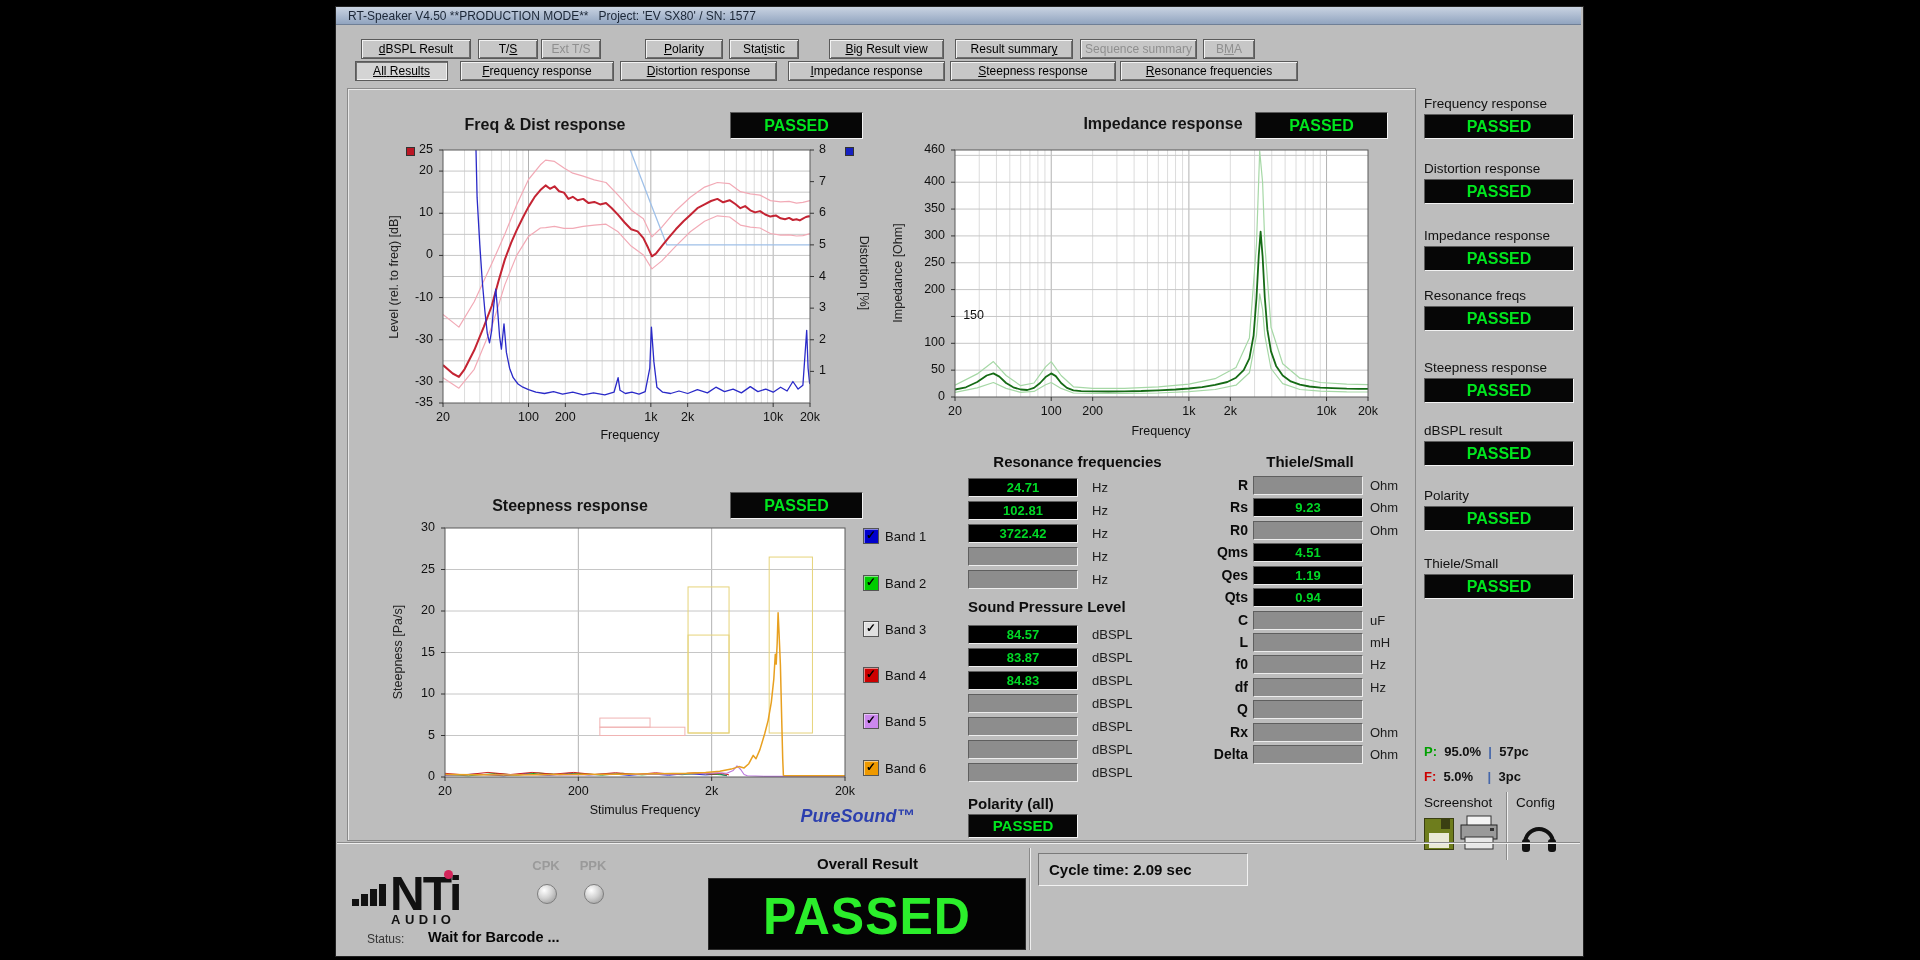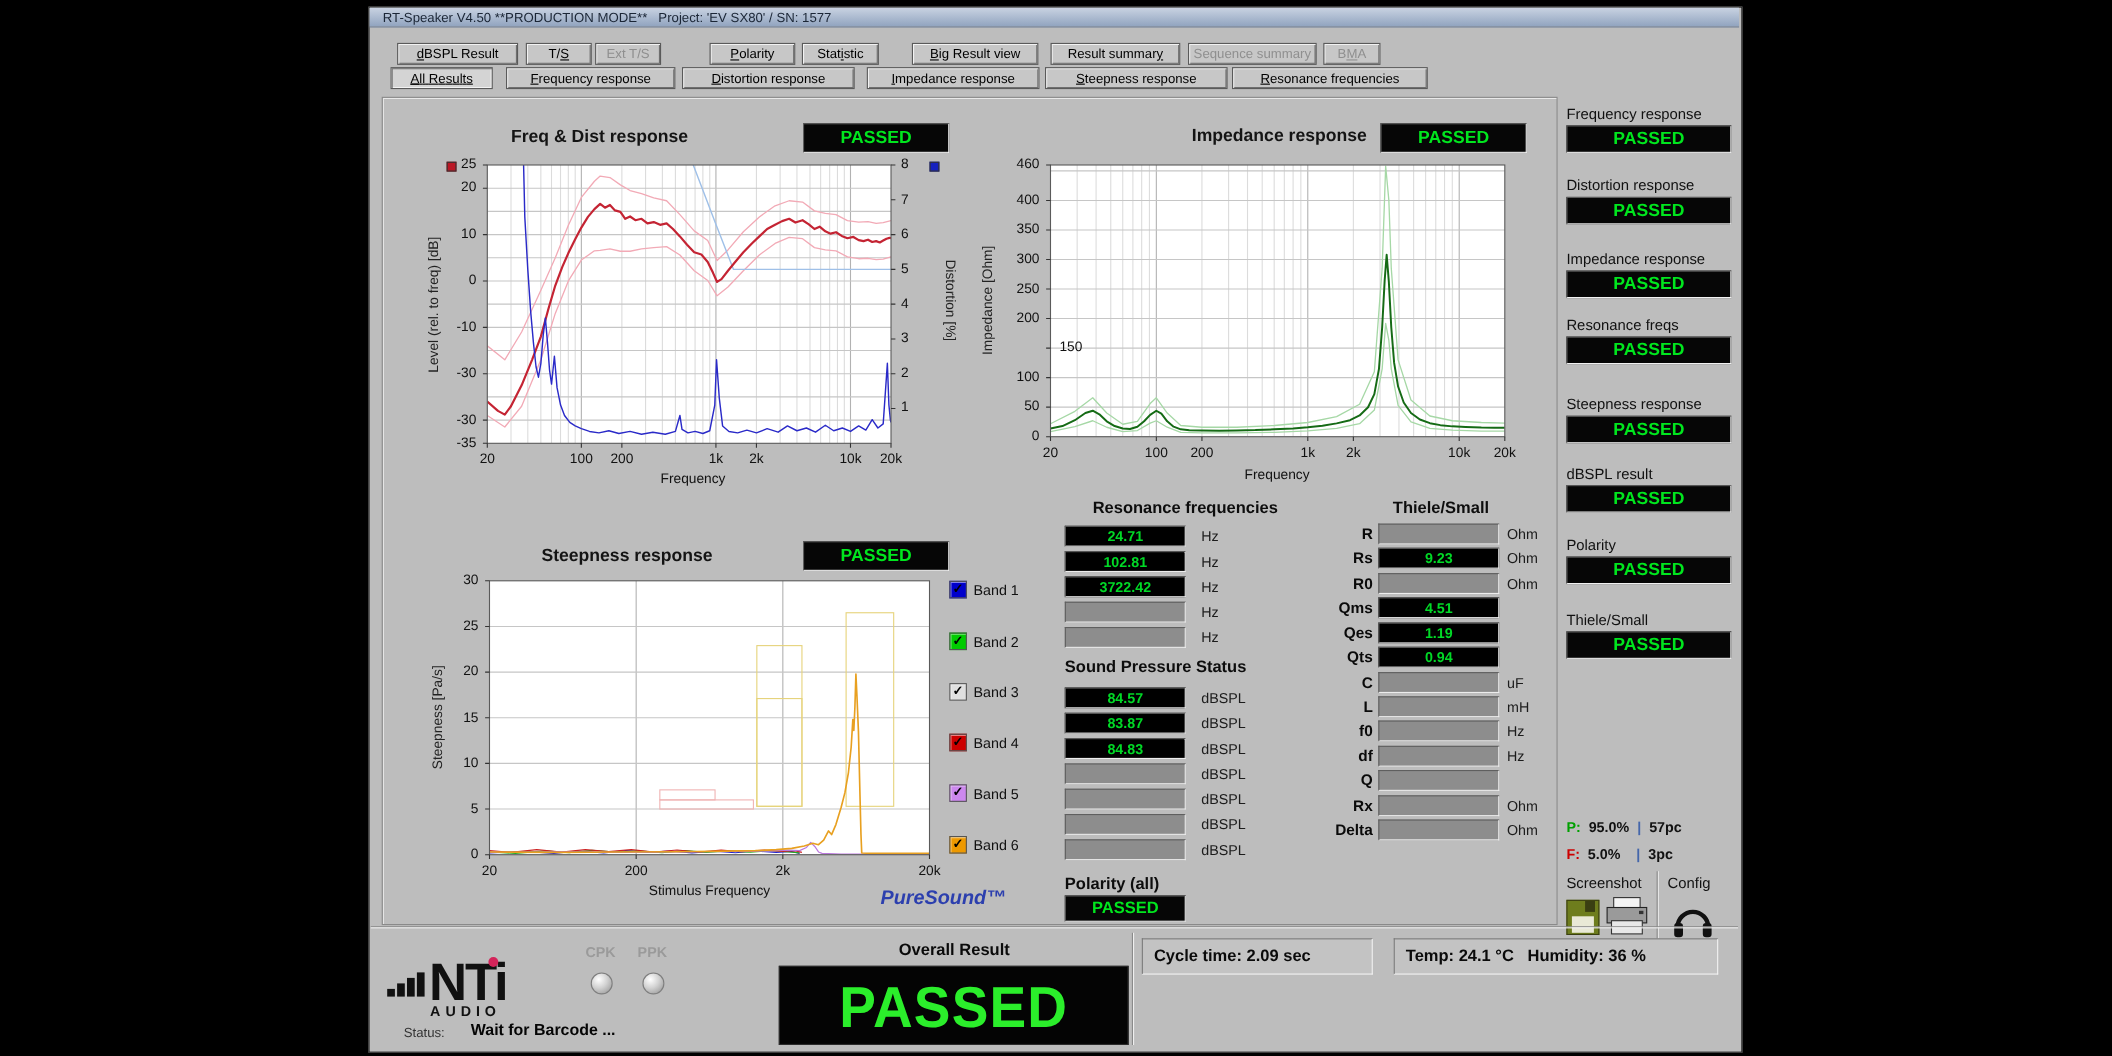--- a/index.html
+++ b/index.html
@@ -72,21 +72,21 @@
   <div class="chart-title" style="left:420px;top:497px;width:300px;">Steepness response</div>
   <div class="badge" style="left:730px;top:492px;width:133px;height:27px;line-height:25px;">PASSED</div>
   <div class="axis-title" style="left:398px;top:652px;transform:translate(-50%,-50%) rotate(-90deg);">Steepness [Pa/s]</div>
   <div class="tick" style="left:575px;top:803px;width:140px;text-align:center;">Stimulus Frequency</div>
   <div id="steepness-legend"></div>
   <div style="position:absolute;left:770px;top:806px;width:175px;text-align:center;font-size:18px;font-weight:bold;font-style:italic;color:#2c3fae;">PureSound™</div>
 
   <div class="panel-title" style="left:965px;top:453px;width:225px;text-align:center;">Resonance frequencies</div>
   <div id="resonance-rows"></div>
 
-  <div class="panel-title" style="left:968px;top:598px;">Sound Pressure Status</div>
+  <div class="panel-title" style="left:968px;top:598px;">Sound Pressure Level</div>
   <div id="spl-rows"></div>
 
   <div class="panel-title" style="left:968px;top:795px;">Polarity (all)</div>
   <div class="badge" style="left:968px;top:814px;width:110px;height:24px;line-height:22px;font-size:15px;">PASSED</div>
 
   <div class="panel-title" style="left:1250px;top:453px;width:120px;text-align:center;">Thiele/Small</div>
   <div id="thiele-rows"></div>
 
   <div id="sidebar-items"></div>
   <div class="stat-line" style="left:1424px;top:744px;"><span style="color:#00a000;">P:</span>  <span>95.0%</span>  <span style="color:#4466aa;">|</span>  <span>57pc</span></div>
@@ -132,21 +132,20 @@
   <div class="cpk-lab" style="left:578px;top:858px;width:30px;text-align:center;">PPK</div>
   <div class="ball" style="left:537px;top:884px;"></div>
   <div class="ball" style="left:584px;top:884px;"></div>
 
   <div style="position:absolute;left:790px;top:855px;width:155px;text-align:center;font-size:15px;font-weight:bold;color:#0a0a0a;">Overall Result</div>
   <div style="position:absolute;left:708px;top:878px;width:318px;height:72px;background:#040404;border:1px solid #2c2c2c;box-sizing:border-box;text-align:center;">
     <span style="display:inline-block;margin-top:8px;font-size:50px;font-weight:bold;color:#2bee2b;transform:scaleY(1.05);letter-spacing:1px;">PASSED</span>
   </div>
 
   <div class="infobox" style="left:1038px;top:853px;width:210px;">Cycle time: 2.09 sec</div>
-  <div class="infobox" style="left:1267px;top:853px;width:295px;">Temp: 24.1 °C   Humidity: 36 %</div>
 
   <div style="position:absolute;left:367px;top:932px;font-size:12px;color:#333;">Status:</div>
   <div style="position:absolute;left:428px;top:929px;font-size:14.5px;font-weight:bold;color:#050505;">Wait for Barcode ...</div>
 <div class="tb" style="left: 361px; top: 39px; width: 110px; position: absolute;"><span style="text-decoration: underline;">d</span><span>B</span><span>S</span><span>P</span><span>L</span><span> </span><span>R</span><span>e</span><span>s</span><span>u</span><span>l</span><span>t</span></div>
     <div class="tb" style="left: 478px; top: 39px; width: 60px; position: absolute;"><span>T</span><span>/</span><span style="text-decoration: underline;">S</span></div>
     <div class="tb disabled" style="left: 541px; top: 39px; width: 60px; position: absolute;"><span>E</span><span>x</span><span>t</span><span> </span><span>T</span><span>/</span><span>S</span></div>
     <div class="tb" style="left: 645px; top: 39px; width: 78px; position: absolute;"><span style="text-decoration: underline;">P</span><span>o</span><span>l</span><span>a</span><span>r</span><span>i</span><span>t</span><span>y</span></div>
     <div class="tb" style="left: 729px; top: 39px; width: 70px; position: absolute;"><span>S</span><span>t</span><span>a</span><span>t</span><span style="text-decoration: underline;">i</span><span>s</span><span>t</span><span>i</span><span>c</span></div>
     <div class="tb" style="left: 829px; top: 39px; width: 115px; position: absolute;"><span style="text-decoration: underline;">B</span><span>i</span><span>g</span><span> </span><span>R</span><span>e</span><span>s</span><span>u</span><span>l</span><span>t</span><span> </span><span>v</span><span>i</span><span>e</span><span>w</span></div>
     <div class="tb" style="left: 955px; top: 39px; width: 118px; position: absolute;"><span>R</span><span>e</span><span>s</span><span>u</span><span>l</span><span>t</span><span> </span><span>s</span><span>u</span><span>m</span><span>m</span><span>a</span><span>r</span><span style="text-decoration: underline;">y</span></div>

